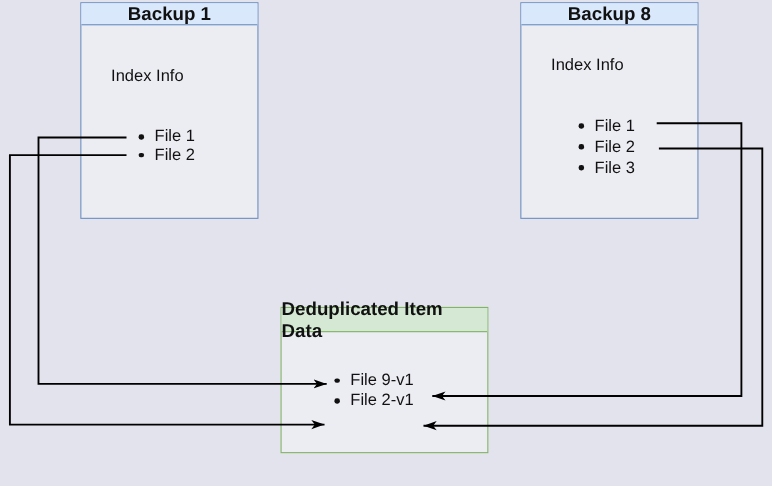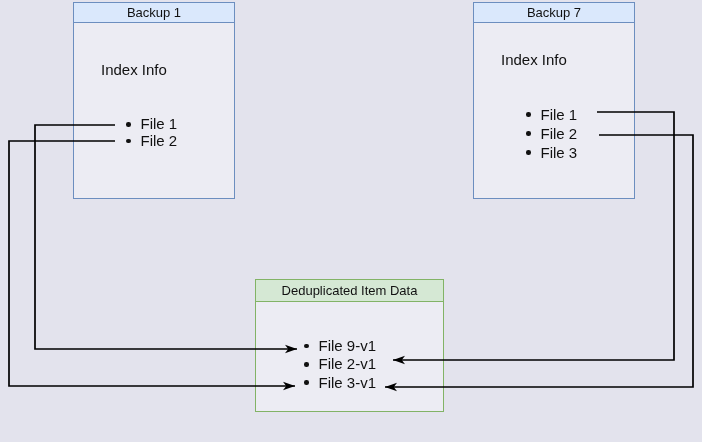--- a/index.html
+++ b/index.html
@@ -18,21 +18,21 @@
     position: absolute;
     box-sizing: border-box;
     background: rgba(255,255,255,0.32);
   }
   .box.blue  { border: 1.5px solid #6c8ebf; }
   .box.green { border: 1.5px solid #82b366; }
   .bar {
     box-sizing: border-box;
     width: 100%;
     display: flex; align-items: center; justify-content: center;
-    font-size: 13px; font-weight: normal; color: #111;
+    font-size: 17px; font-weight: bold; color: #111;
   }
   .bar.blue  { height: 20px; background: #dae8fc; border-bottom: 1.5px solid #6c8ebf; }
   .bar.green { height: 22px; background: #d5e8d4; border-bottom: 1.5px solid #82b366; }
   .label {
     position: absolute;
     font-size: 15px; color: #111;
     white-space: nowrap;
   }
   ul.files {
     position: absolute;
@@ -75,21 +75,21 @@
         <span>File 1</span>
       </li>
       <li>
         <span class="dot"></span>
         <span>File 2</span>
       </li>
     </ul>
   </section>
 
   <section class="box blue" style="left:473px; top:2px; width:162px; height:197px;">
-    <header class="bar blue">Backup 7</header>
+    <header class="bar blue">Backup 8</header>
     <div class="label" style="left:27px; top:48px;">Index Info</div>
     <ul class="files" style="left:52px; top:102px; line-height:19px;">
       <li>
         <span class="dot"></span>
         <span>File 1</span>
       </li>
       <li>
         <span class="dot"></span>
         <span>File 2</span>
       </li>
@@ -104,24 +104,20 @@
     <header class="bar green">Deduplicated Item Data</header>
     <ul class="files" style="left:48px; top:57px; line-height:18.3px;">
       <li>
         <span class="dot"></span>
         <span>File 9-v1</span>
       </li>
       <li>
         <span class="dot"></span>
         <span>File 2-v1</span>
       </li>
-      <li>
-        <span class="dot"></span>
-        <span>File 3-v1</span>
-      </li>
     </ul>
   </section>
 
   <svg class="arrows" viewBox="0 0 702 442">
     <defs>
       <marker id="arrowhead" markerUnits="userSpaceOnUse" markerWidth="13" markerHeight="10" refX="12" refY="5" orient="auto">
         <path d="M 0,0.8 L 12,5 L 0,9.2 L 3.2,5 Z" fill="#000"></path>
       </marker>
     </defs>
     <polyline points="115,125 35,125 35,349 297,349" marker-end="url(#arrowhead)"></polyline>

